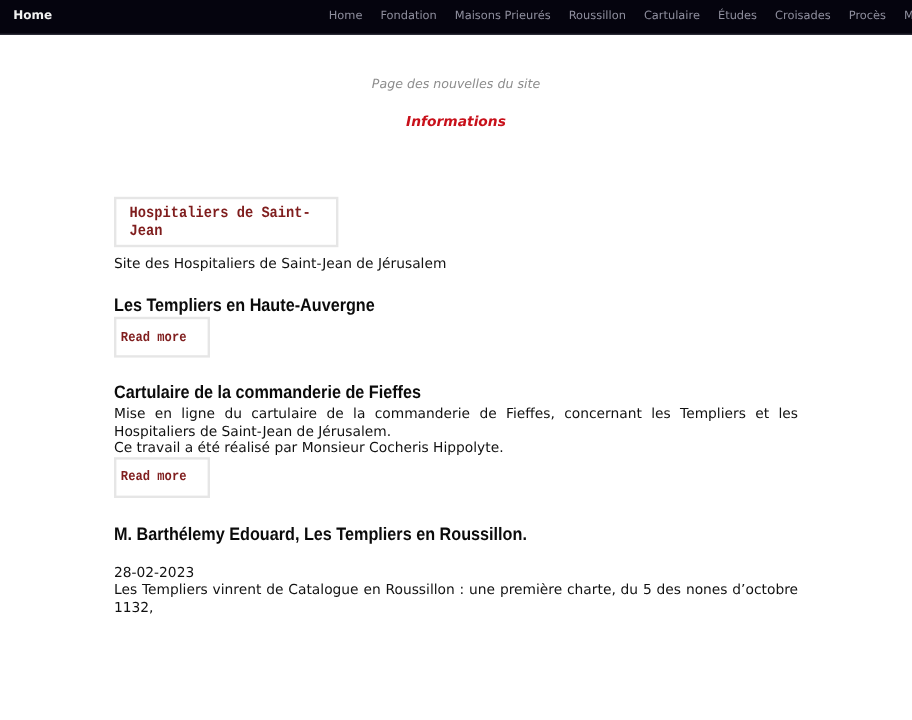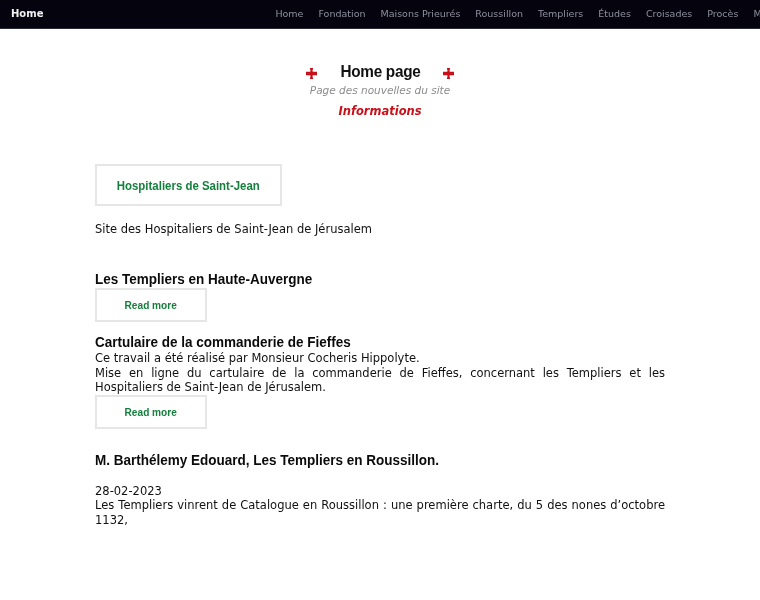--- a/index.html
+++ b/index.html
@@ -26,94 +26,81 @@
   .hero { position: absolute; left: 0; top: 62px; width: 760px; text-align: center; }
   .title-row { display: flex; justify-content: center; align-items: center; }
   .cross { width: 11px; height: 11px; display: inline-block; position: relative; margin-top: 3px; }
   .cross svg { width: 11px; height: 11px; display: block; }
   .page-title {
     font-family: "Liberation Sans", sans-serif; font-weight: bold;
     font-size: 17px; color: #111; margin: 0 19px; letter-spacing: -0.3px;
     transform: scaleX(0.9);
   }
   .subtitle { margin-top: 2px; font-size: 10.5px; font-style: italic; color: #8c8c8c; }
-  .info { margin-top: 8px; font-size: 11.5px; font-style: italic; font-weight: bold; color: #c8101a; }
+  .info { margin-top: 18px; font-size: 11.5px; font-style: italic; font-weight: bold; color: #c8101a; }
   .content { position: absolute; left: 95px; top: 164px; width: 570px; }
   .boxed-btn {
-    display: inline-flex; align-items: center; justify-content: center;
+    display: inline-flex; align-items: center; 
     border: 2px solid #e6e6e6; background: #fff; box-sizing: border-box;
-    font-family: Liberation Sans, sans-serif; font-weight: bold; color: #15803d;
+    font-family: Liberation Mono, monospace; font-weight: bold; color: #7f1d1d;
     cursor: pointer;
   }
   .hosp-btn { width: 187px; height: 42px; font-size: 13px; transform-origin: left; }
   .hosp-btn span, .read-btn span { display: inline-block; transform: scaleX(0.88); }
-  .site-desc { font-size: 11.5px; margin-top: 16px; line-height: 14px; }
+  .site-desc { font-size: 11.5px; margin-top: 6px; line-height: 14px; }
   .article { margin-top: 16px; }
   .art-title {
     font-family: "Liberation Sans", sans-serif; font-weight: bold; font-size: 15px;
     color: #0b0b0b; margin: 0; line-height: 18px; transform: scaleX(0.9); transform-origin: left;
     white-space: nowrap;
   }
   .art-date { font-size: 11.5px; margin-top: 15px; line-height: 14.5px; }
   .art-body { font-size: 11.5px; line-height: 14.5px; text-align: justify; }
-  .read-btn { width: 112px; height: 34px; font-size: 11.5px; margin-top: 0px; }
+  .read-btn { width: 80px; height: 34px; font-size: 11.5px; margin-top: 0px; }
 </style>
 </head>
 <body>
 
 <div class="navbar">
   <a class="brand">Home</a>
   <div class="nav-links">
     <a>Home</a>
     <a>Fondation</a>
     <a>Maisons Prieurés</a>
     <a>Roussillon</a>
-    <a>Templiers</a>
+    <a>Cartulaire</a>
     <a>Études</a>
     <a>Croisades</a>
     <a>Procès</a>
     <a>Moins</a>
   </div>
 </div>
 
 <div class="hero">
-  <div class="title-row">
-    <span class="cross">
-      <svg viewBox="0 0 10 10">
-          <path d="M3.5 0 L6.5 0 L5.8 3 L6.5 3.5 L10 3.5 L10 6.5 L6.5 6.5 L5.8 7 L6.5 10 L3.5 10 L4.2 7 L3.5 6.5 L0 6.5 L0 3.5 L3.5 3.5 L4.2 3 Z" fill="#c8101a"></path>
-        </svg>
-    </span>
-    <h1 class="page-title">Home page</h1>
-    <span class="cross">
-      <svg viewBox="0 0 10 10">
-          <path d="M3.5 0 L6.5 0 L5.8 3 L6.5 3.5 L10 3.5 L10 6.5 L6.5 6.5 L5.8 7 L6.5 10 L3.5 10 L4.2 7 L3.5 6.5 L0 6.5 L0 3.5 L3.5 3.5 L4.2 3 Z" fill="#c8101a"></path>
-        </svg>
-    </span>
-  </div>
   <div class="subtitle">Page des nouvelles du site</div>
   <div class="info">Informations</div>
 </div>
 
 <div class="content">
   <div class="boxed-btn hosp-btn">
     <span>Hospitaliers de Saint-Jean</span>
   </div>
   <div class="site-desc">Site des Hospitaliers de Saint-Jean de Jérusalem</div>
 
-  <div class="article" style="margin-top:34px;">
+  <div class="article" style="margin-top:20px;">
     <h2 class="art-title">Les Templiers en Haute-Auvergne</h2>
     <div class="boxed-btn read-btn">
       <span>Read more</span>
     </div>
   </div>
 
-  <div class="article" style="margin-top:11px;">
+  <div class="article" style="margin-top:21px;">
     <h2 class="art-title">Cartulaire de la commanderie de Fieffes</h2>
+    <div class="art-body">Mise en ligne du cartulaire de la commanderie de Fieffes, concernant les Templiers et les Hospitaliers de Saint-Jean de Jérusalem.</div>
     <div class="art-body">Ce travail a été réalisé par Monsieur Cocheris Hippolyte.</div>
-    <div class="art-body">Mise en ligne du cartulaire de la commanderie de Fieffes, concernant les Templiers et les Hospitaliers de Saint-Jean de Jérusalem.</div>
     <div class="boxed-btn read-btn">
       <span>Read more</span>
     </div>
   </div>
 
   <div class="article" style="margin-top:22px;">
     <h2 class="art-title">M. Barthélemy Edouard, Les Templiers en Roussillon.</h2>
     <div class="art-date">28-02-2023</div>
     <div class="art-body">Les Templiers vinrent de Catalogue en Roussillon : une première charte, du 5 des nones d’octobre 1132,</div>
   </div>

